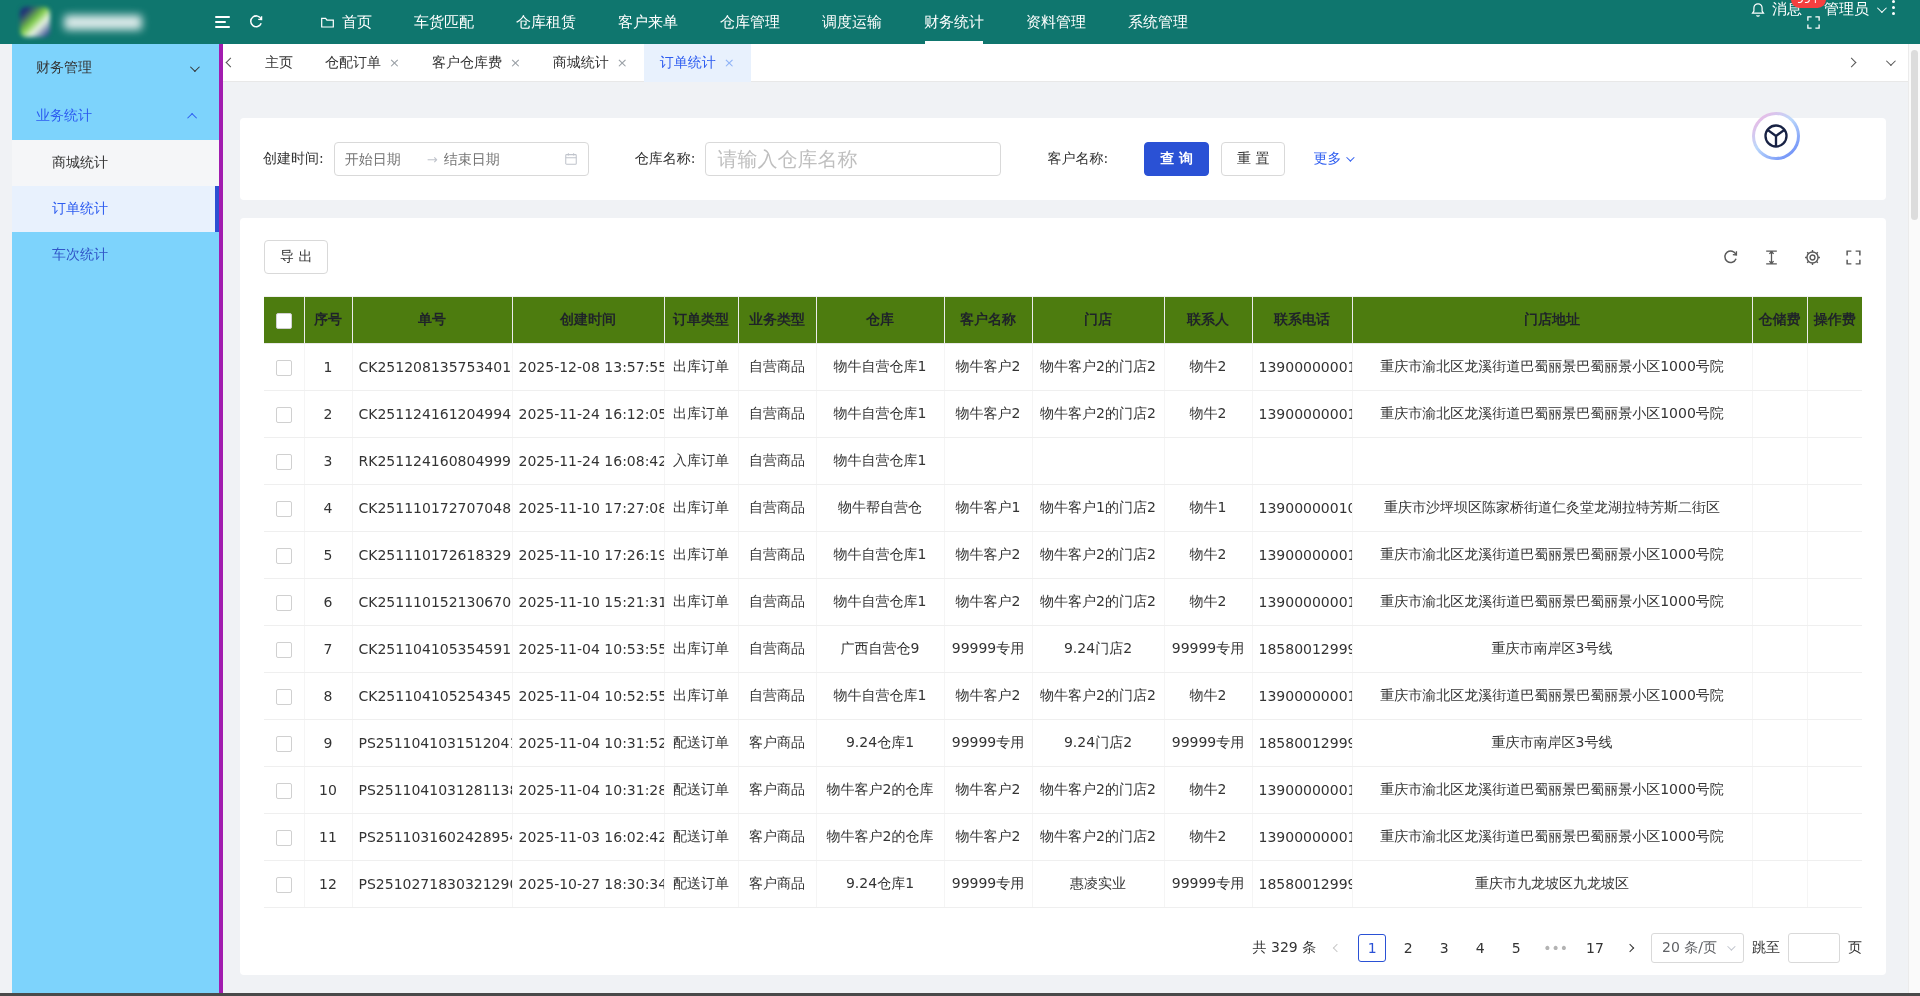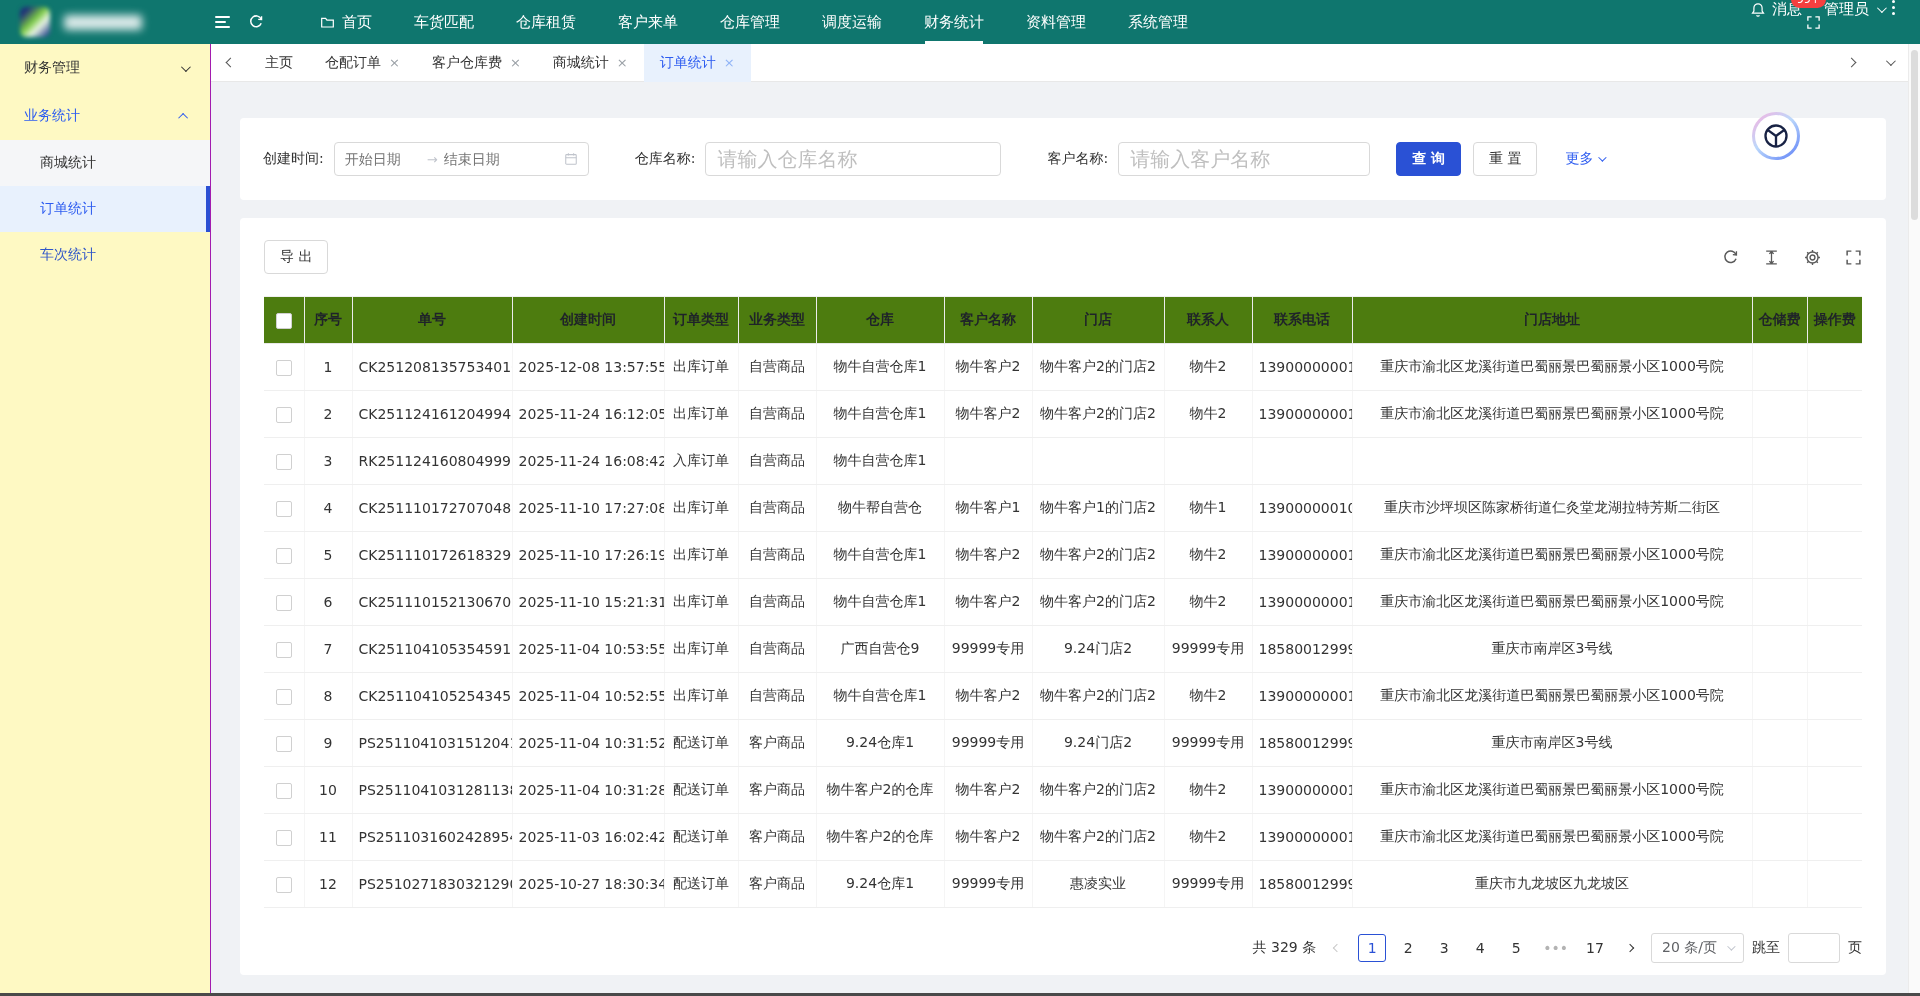--- a/index.html
+++ b/index.html
@@ -36,22 +36,22 @@
   .user-wrap { display:flex; align-items:center; gap:8px; font-size:15px; cursor:pointer; }
   .dots { display:flex; flex-direction:column; gap:3px; width:18px; align-items:center; cursor:pointer; }
   .dots i { width:3px; height:3px; border-radius:50%; background:#fff; display:block; }
   .chev { display:inline-block; width:7px; height:7px;
     border-right:1.6px solid currentColor; border-bottom:1.6px solid currentColor; }
   .chev.down { transform:rotate(45deg) translateY(-2px); }
   .chev.up { transform:rotate(-135deg) translateY(-2px); }
   .chev.left { transform:rotate(135deg); }
   .chev.right { transform:rotate(-45deg); }
   
-  .sidebar { position:absolute; top:44px; left:0; width:211px; bottom:0;
-    background:#fef9c3; border-right:1px solid #a21caf; z-index:20; }
+  .sidebar { position:absolute; top:44px; left:12px; width:211px; bottom:0;
+    background:#7dd3fc; border-right:4px solid #a21caf; z-index:20; }
   .side-item { display:flex; align-items:center; height:48px; padding:0 22px 0 24px;
     cursor:pointer; position:relative; font-size:14px; }
   .side-item .lbl { flex:1; }
   .side-group { color:#333; }
   .side-section { color:#2d5cf0; }
   .side-child { padding-left:40px; color:#333; height:46px; }
   .side-child.gray { background:#f5f6f8; }
   .side-child.active { background:#e8f1fd; color:#2d5cf0; }
   .side-child.active::after { content:""; position:absolute; right:0; top:0;
     width:4px; height:100%; background:#2b4fd3; }
@@ -280,21 +280,20 @@
           <path d="M2 6.5 H14 M5 1.5 V4 M11 1.5 V4"></path>
       </svg>
     </span>
   </div>
   <div class="gap-group">
     <span class="f-label">仓库名称:</span>
     <input class="input" style="width: 296px;" placeholder="请输入仓库名称">
   </div>
   <div class="gap-group">
     <span class="f-label">客户名称:</span>
-    <input class="input" style="width: 252px;" placeholder="请输入客户名称">
   </div>
   <div class="gap-group" style="margin-left:26px; gap:12px;">
     <button class="btn primary">查 询</button>
     <button class="btn">重 置</button>
     <span class="more-link">
       <span>更多</span>
       <span class="chev down" style="width:6px;height:6px;"></span>
     </span>
   </div>
 </div>

